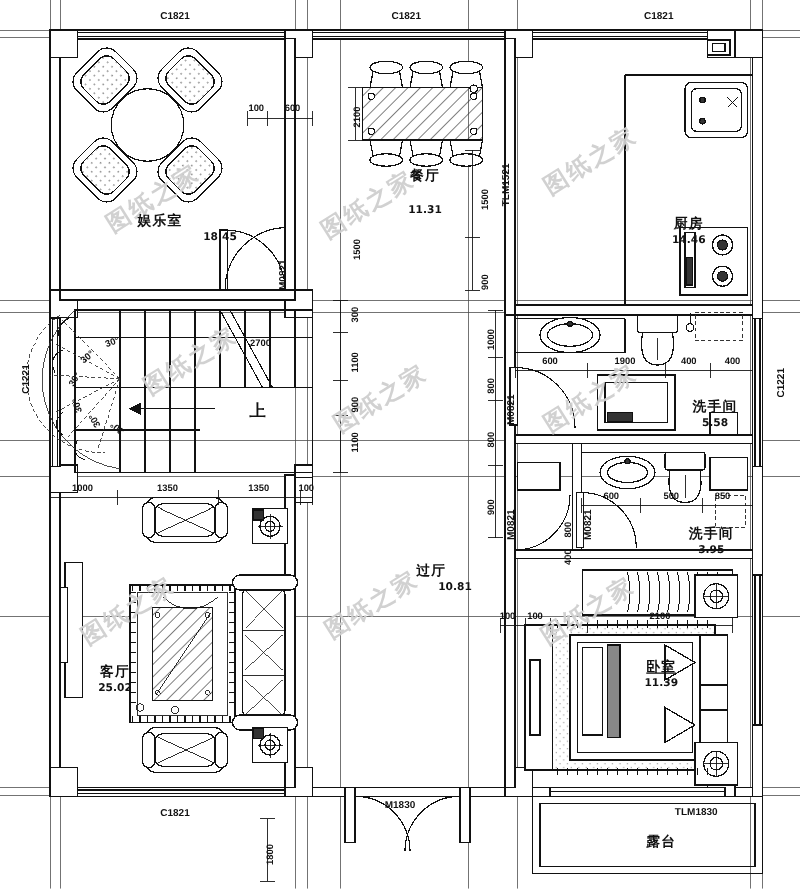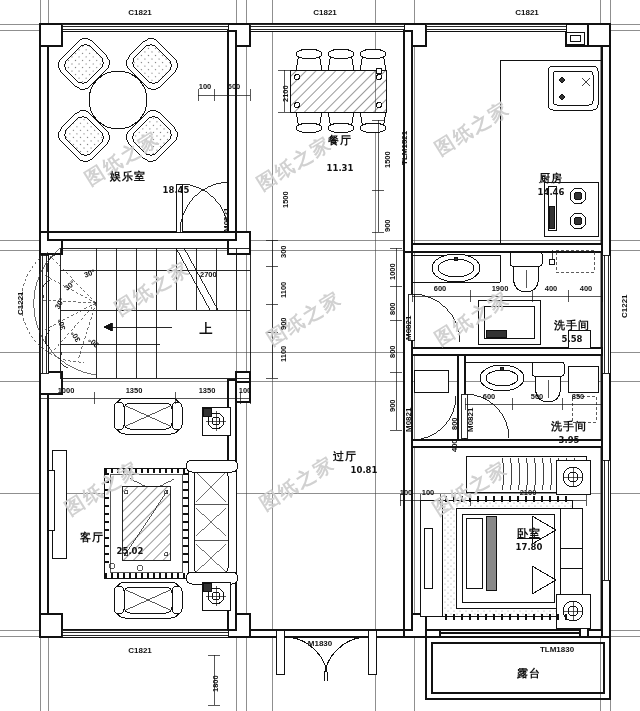--- a/index.html
+++ b/index.html
@@ -635,24 +635,24 @@
   <div class="lbl rm-name ctr" style="left:572px;top:318px;">洗手间</div>
   <div class="lbl rm-area ctr" style="left:572px;top:334px;">5.58</div>
 
   <div class="lbl rm-name ctr" style="left:569px;top:419px;">洗手间</div>
   <div class="lbl rm-area ctr" style="left:569px;top:435px;">3.95</div>
 
   <div class="lbl rm-name ctr" style="left:345px;top:449px;">过厅</div>
   <div class="lbl rm-area ctr" style="left:364px;top:465px;">10.81</div>
 
   <div class="lbl rm-name ctr" style="left:92px;top:530px;">客厅</div>
-  <div class="lbl rm-area ctr" style="left:92px;top:546px;margin-left:38px;">25.02</div>
+  <div class="lbl rm-area ctr" style="left:92px;top:546px;">25.02</div>
 
   <div class="lbl rm-name ctr" style="left:529px;top:526px;text-decoration:underline;">卧室</div>
-  <div class="lbl rm-area ctr" style="left:529px;top:542px;">17.80</div>
+  <div class="lbl rm-area ctr" style="left:529px;top:542px;">11.39</div>
 
   <div class="lbl rm-name ctr" style="left:529px;top:666px;">露台</div>
 
   <div class="lbl up ctr" style="left:206px;top:320px;">上</div>
 
   <div class="lbl tag ctr" style="left:140px;top:8px;">C1821</div>
   <div class="lbl tag ctr" style="left:325px;top:8px;">C1821</div>
   <div class="lbl tag ctr" style="left:527px;top:8px;">C1821</div>
   <div class="lbl tag ctr" style="left:140px;top:646px;">C1821</div>
   <div class="lbl tag vert" style="left:16px;top:315px;">C1221</div>

